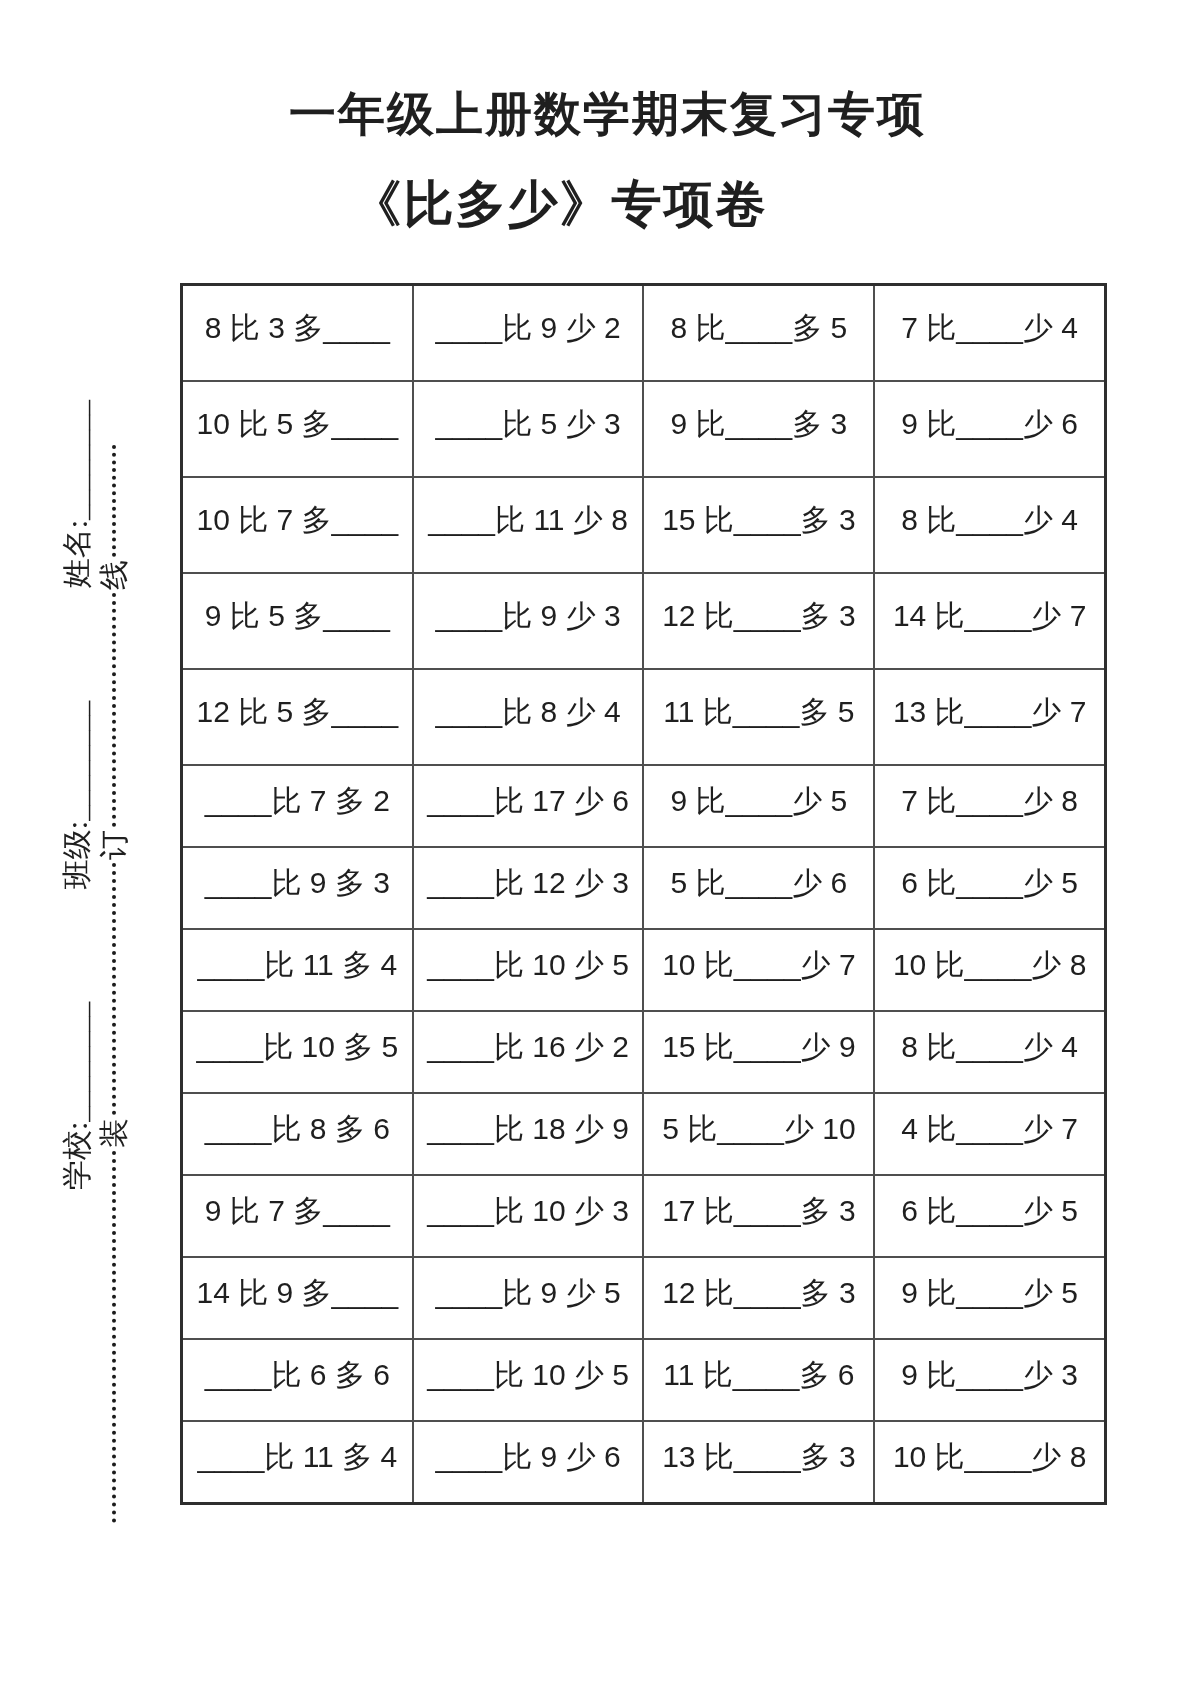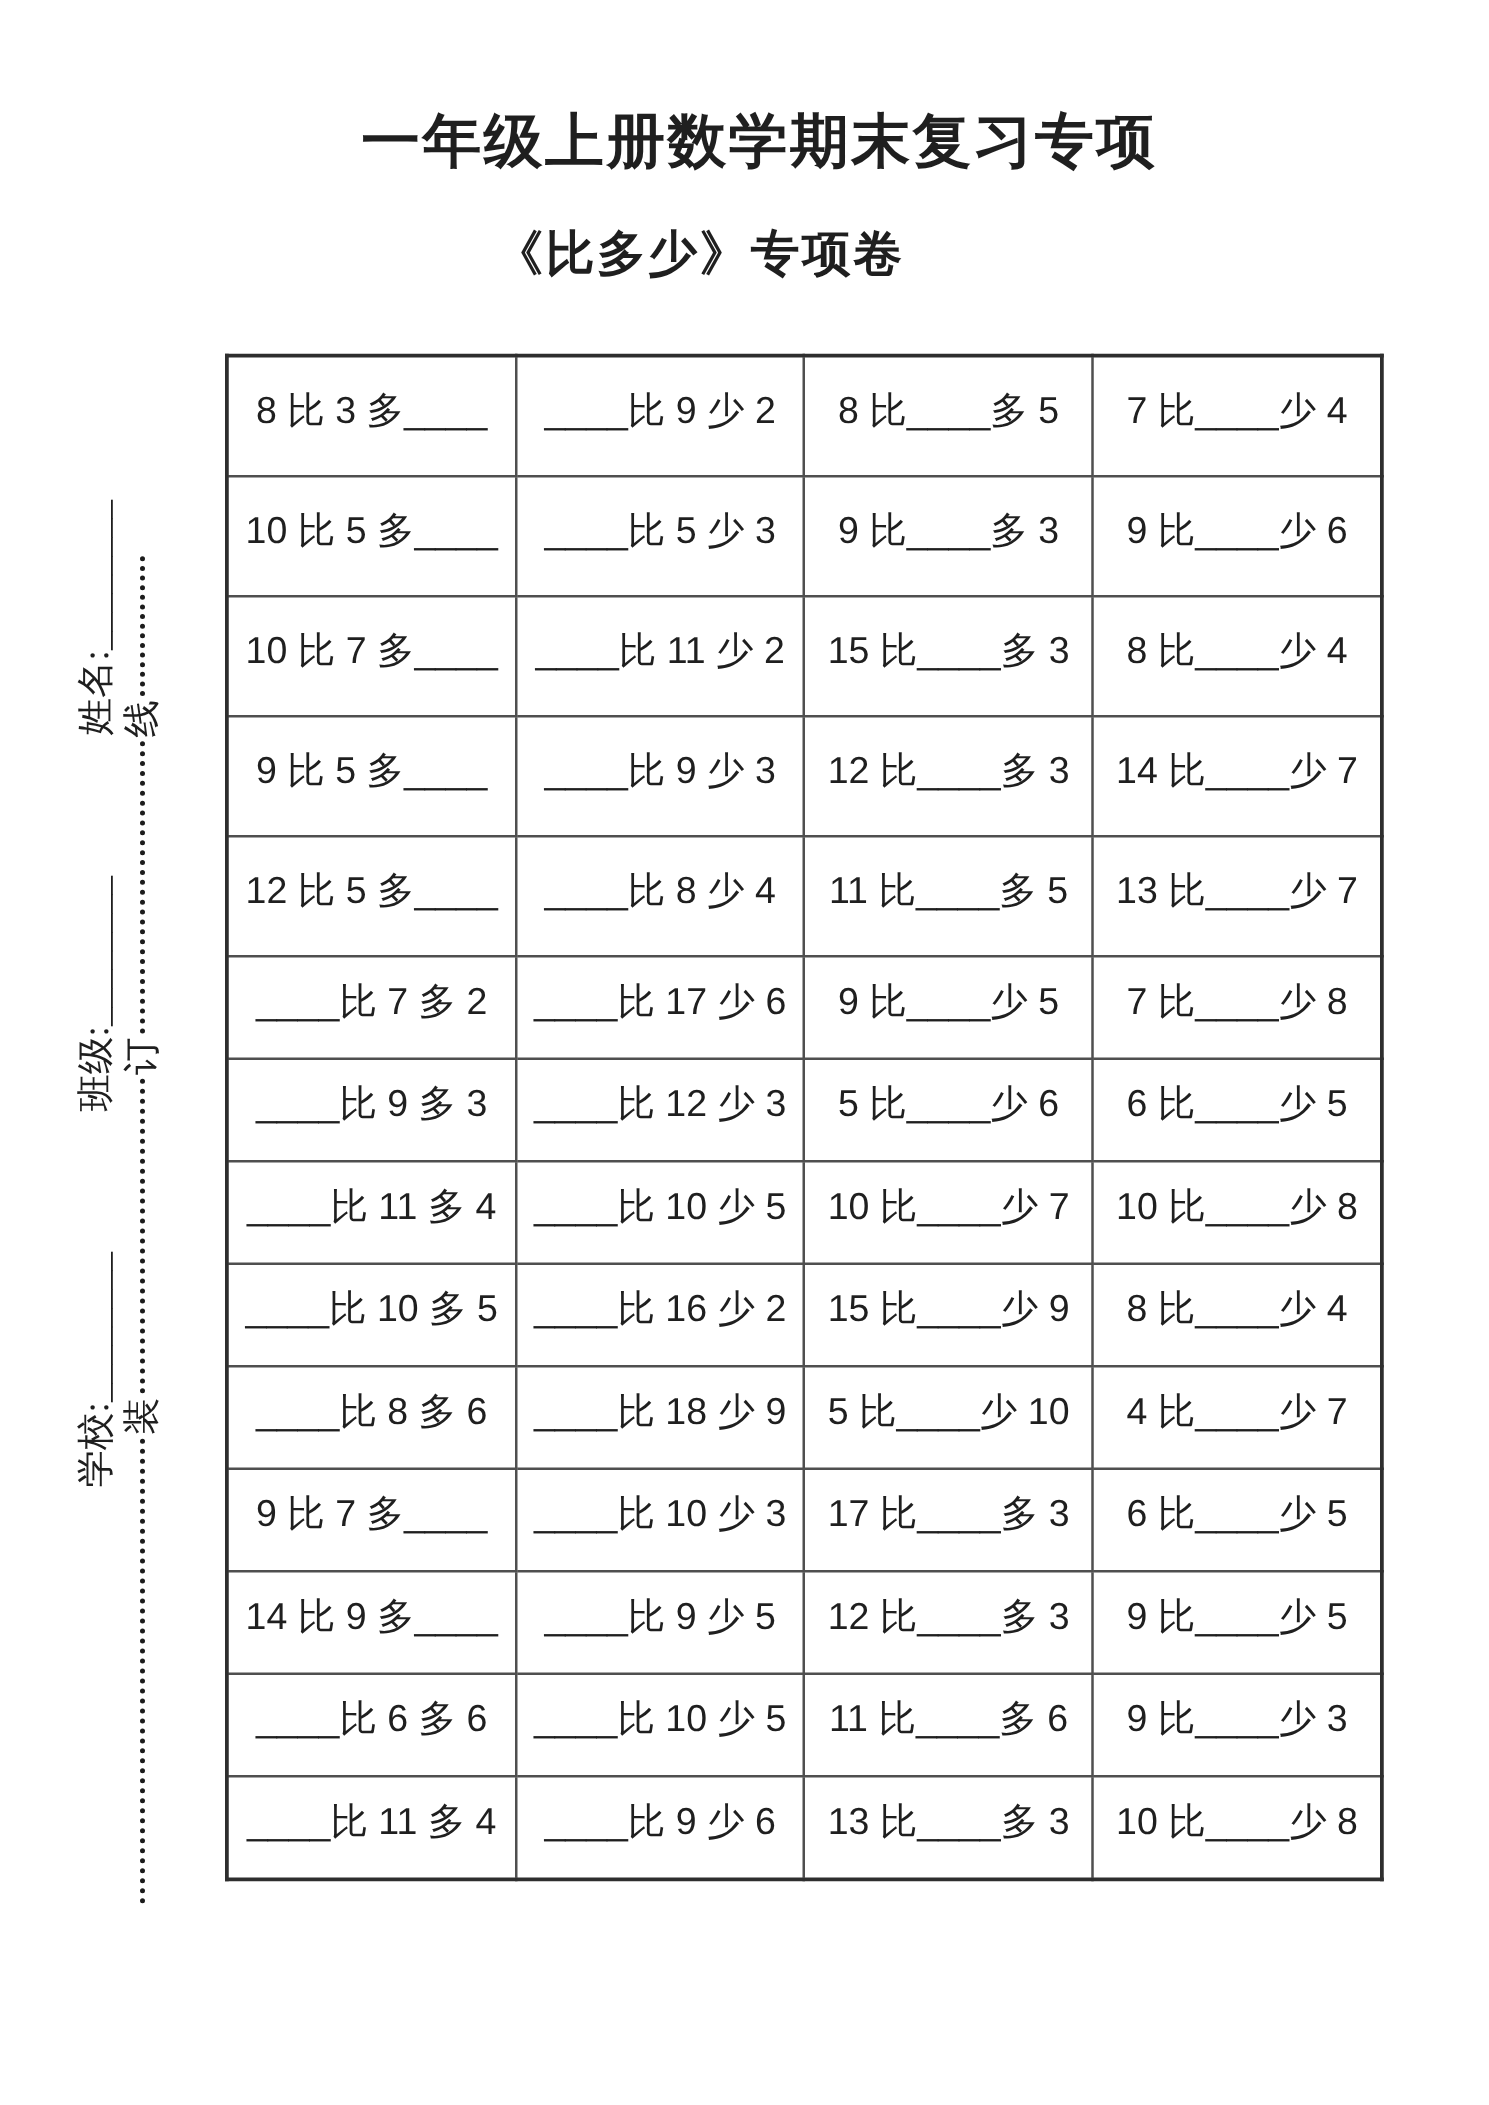--- a/index.html
+++ b/index.html
@@ -28,21 +28,21 @@
     letter-spacing: 2px;
     line-height: 56px;
     white-space: nowrap;
   }
   .title-2 {
     position: absolute;
     top: 176px;
     left: 0;
     width: 1119px;
     text-align: center;
-    font-size: 39px;
+    font-size: 50px;
     font-weight: bold;
     letter-spacing: 2px;
     line-height: 56px;
     white-space: nowrap;
   }
 
   
   .sheet-table {
     position: absolute;
     left: 180px;
@@ -142,21 +142,21 @@
         <td>7 比____少 4</td>
       </tr>
       <tr class="tall">
         <td>10 比 5 多____</td>
         <td>____比 5 少 3</td>
         <td>9 比____多 3</td>
         <td>9 比____少 6</td>
       </tr>
       <tr class="tall">
         <td>10 比 7 多____</td>
-        <td>____比 11 少 2</td>
+        <td>____比 11 少 8</td>
         <td>15 比____多 3</td>
         <td>8 比____少 4</td>
       </tr>
       <tr class="tall">
         <td>9 比 5 多____</td>
         <td>____比 9 少 3</td>
         <td>12 比____多 3</td>
         <td>14 比____少 7</td>
       </tr>
       <tr class="tall">

